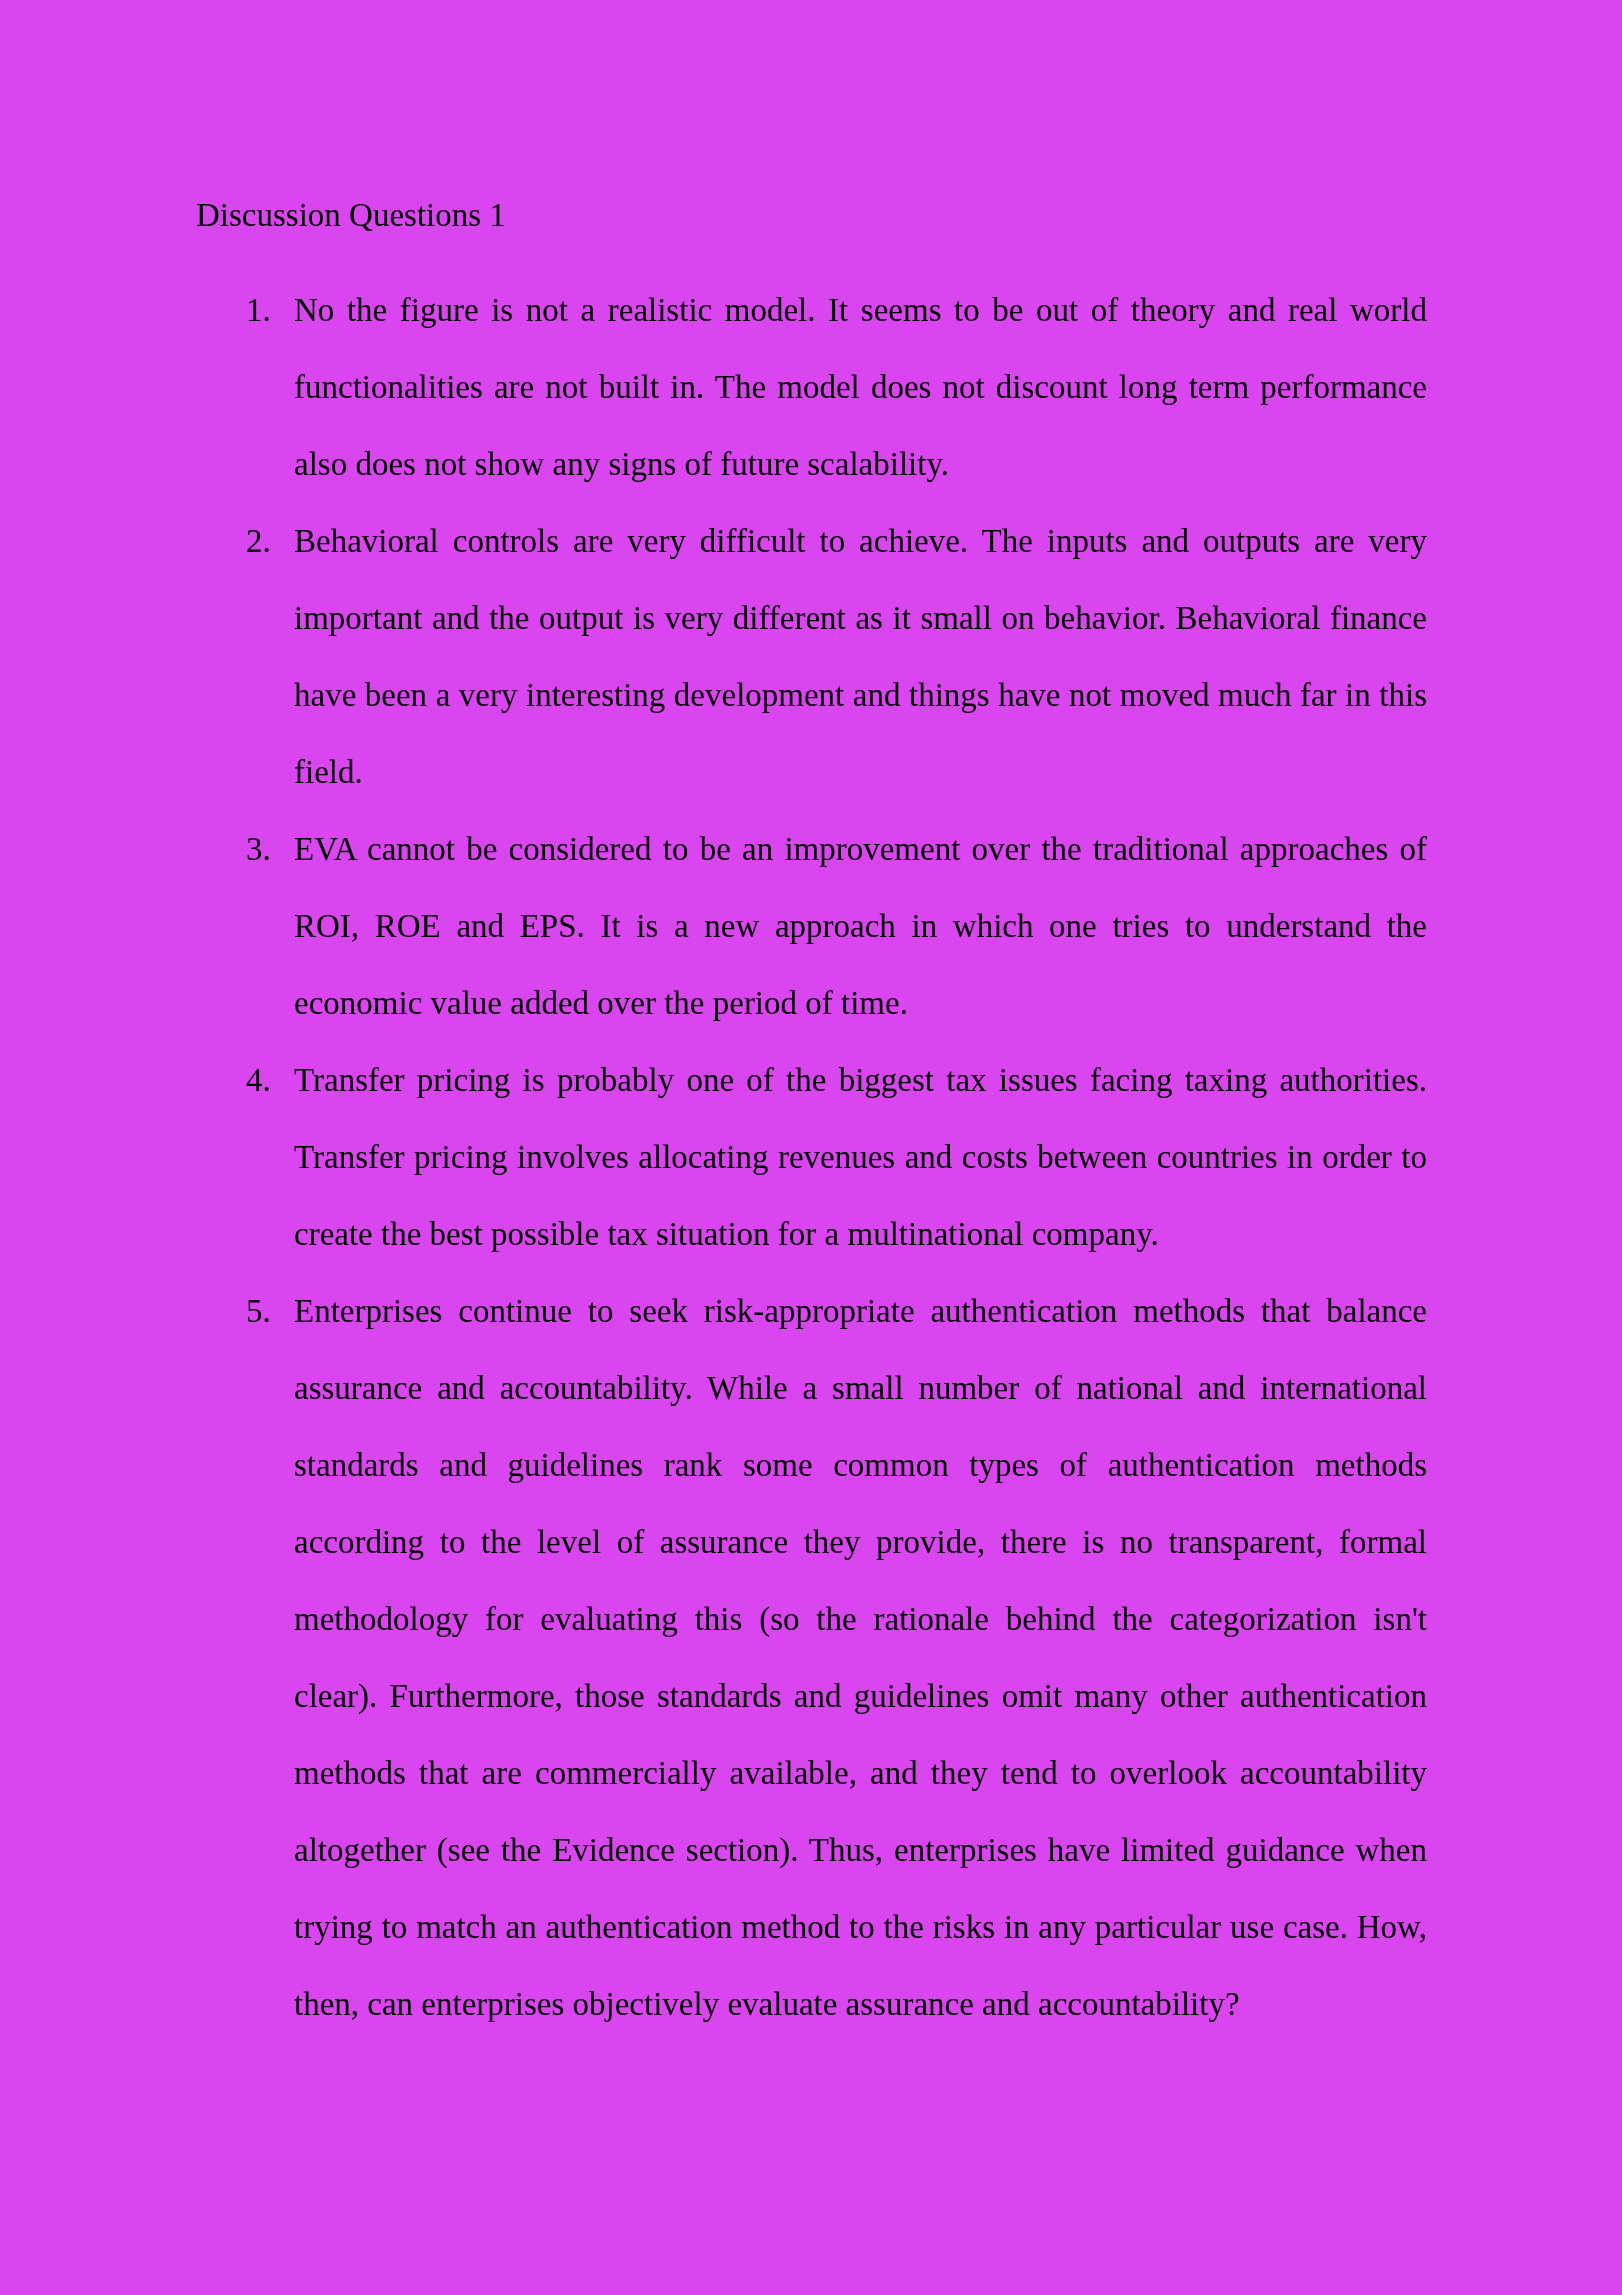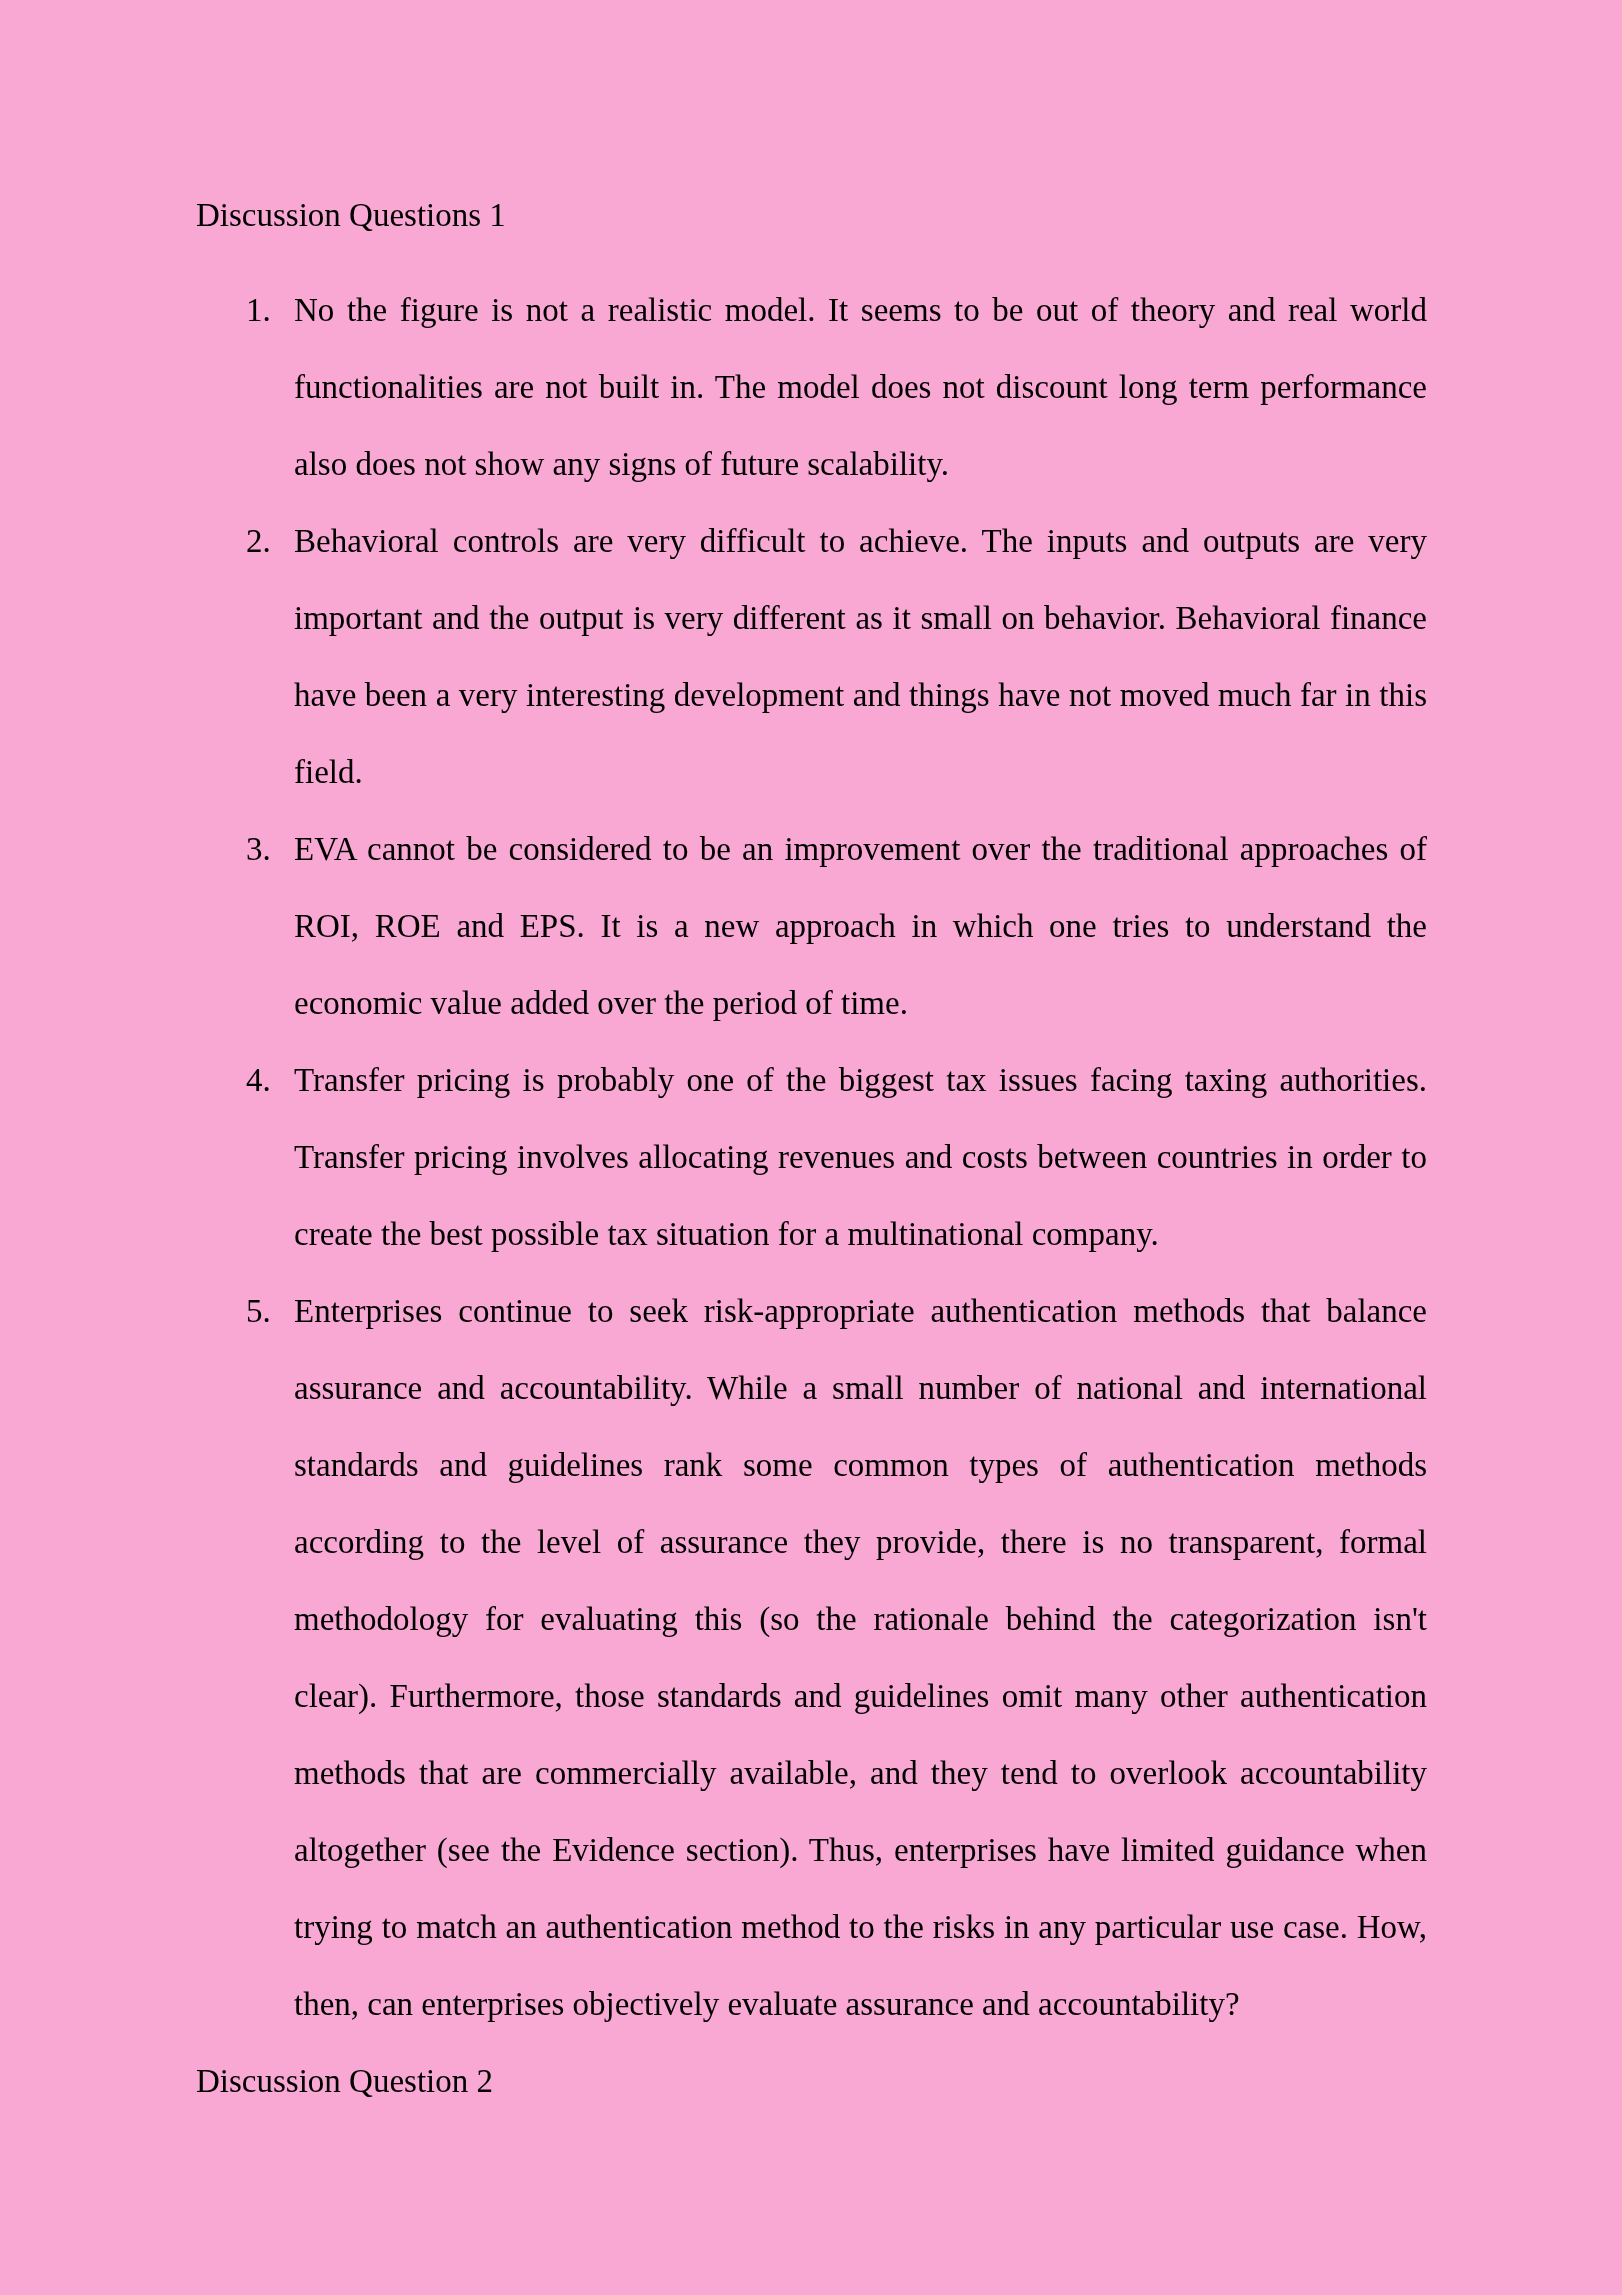--- a/index.html
+++ b/index.html
@@ -12,21 +12,21 @@
     background: #ffffff;
     position: relative;
     font-family: "Liberation Serif", "DejaVu Serif", serif;
     color: #000000;
   }
   .page {
     position: absolute;
     left: 0; top: 0;
     width: 1623px;
     height: 2295px;
-    background: #f9a8d4;
+    background: #d946ef;
     overflow: hidden;
   }
   .content {
     position: absolute;
     left: 196px;
     right: 196px;
     top: 177px;
   }
   .doc-heading {
     font-size: 33px;
@@ -87,17 +87,16 @@
         <span class="question-text">Transfer pricing is probably one of the biggest tax issues facing taxing authorities. Transfer pricing involves allocating revenues and costs between countries in order to create the best possible tax situation for a multinational company.</span>
       </li>
 
       <li class="question-item">
         <span class="question-number">5.</span>
         <span class="question-text">Enterprises continue to seek risk-appropriate authentication methods that balance assurance and accountability. While a small number of national and international standards and guidelines rank some common types of authentication methods according to the level of assurance they provide, there is no transparent, formal methodology for evaluating this (so the rationale behind the categorization isn't clear). Furthermore, those standards and guidelines omit many other authentication methods that are commercially available, and they tend to overlook accountability altogether (see the Evidence section). Thus, enterprises have limited guidance when trying to match an authentication method to the risks in any particular use case. How, then, can enterprises objectively evaluate assurance and accountability?</span>
       </li>
 
     </ol>
 
-    <h1 class="doc-heading second">Discussion Question 2</h1>
 
   </div>
 </div>
 
 
 </body></html>

